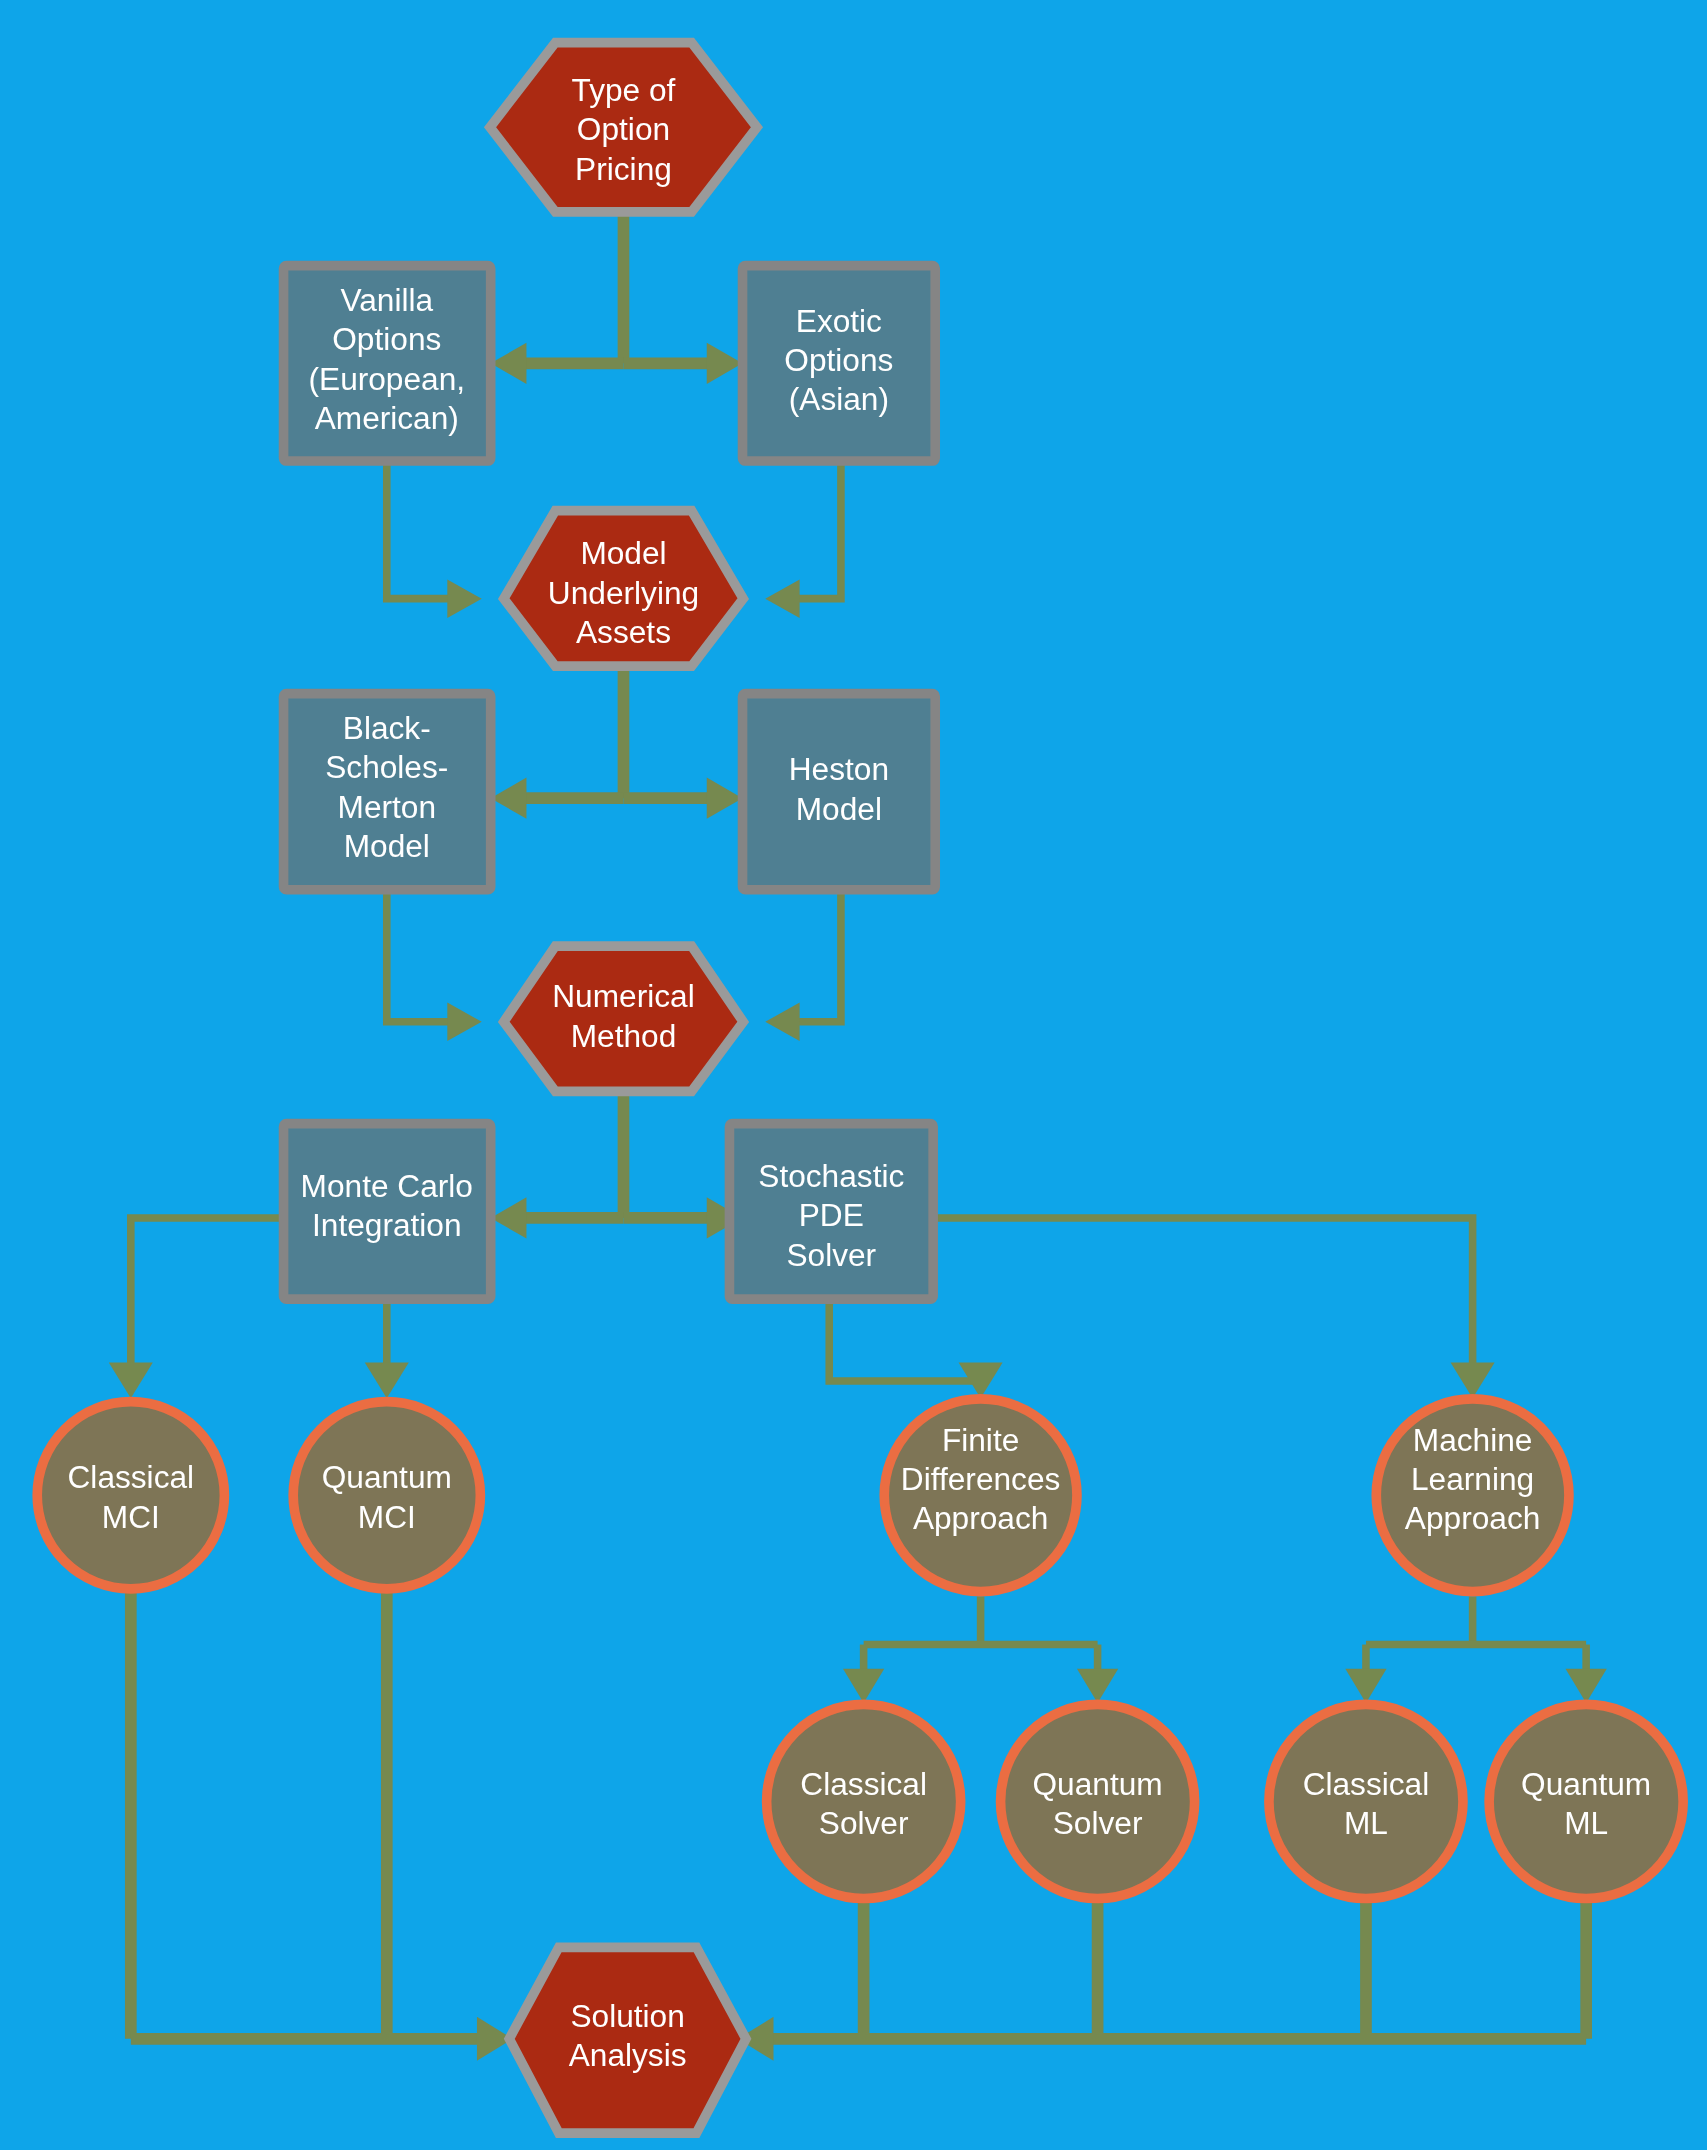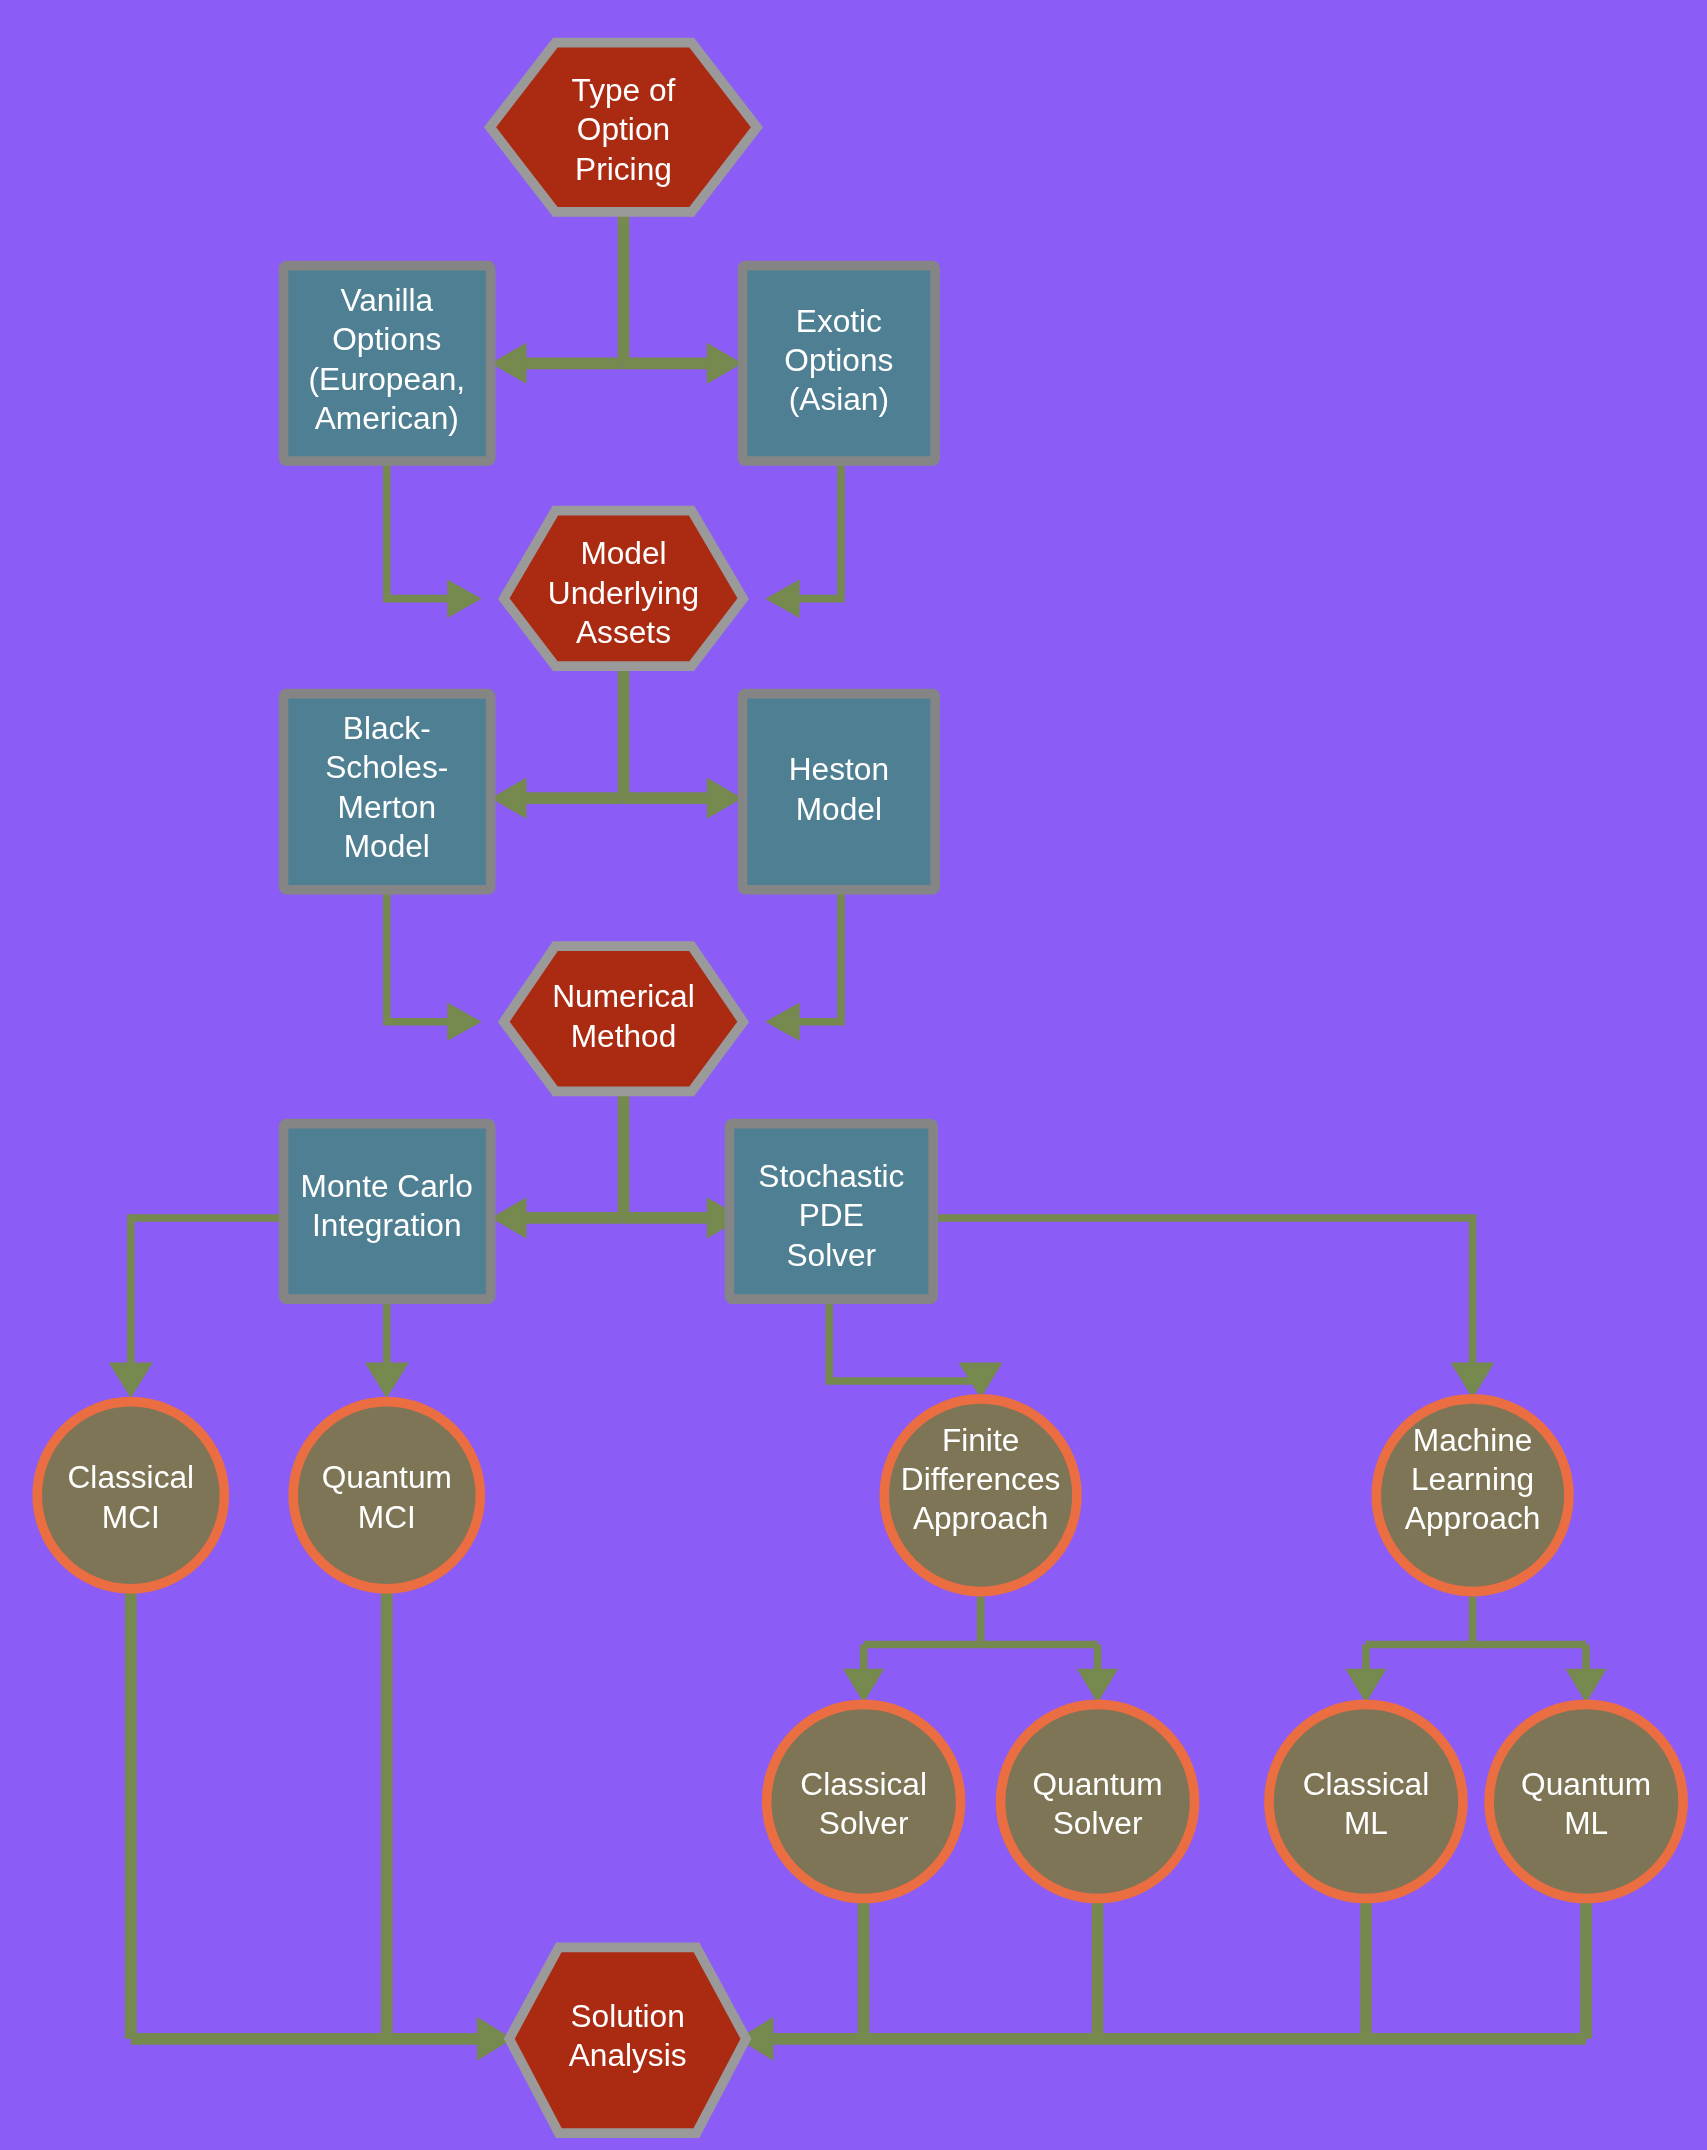--- a/index.html
+++ b/index.html
@@ -4,21 +4,21 @@
 <style>
   html, body {
     margin: 0;
     padding: 0;
     background: #ffffff;
   }
   #canvas-wrap {
     position: relative;
     width: 1708px;
     height: 2151px;
-    background: #8b5cf6;
+    background: #0ea5e9;
     font-family: "Liberation Sans", sans-serif;
   }
   svg#flow {
     position: absolute;
     inset: 0;
     width: 1708px;
     height: 2151px;
     display: block;
   }
   .node-label {

